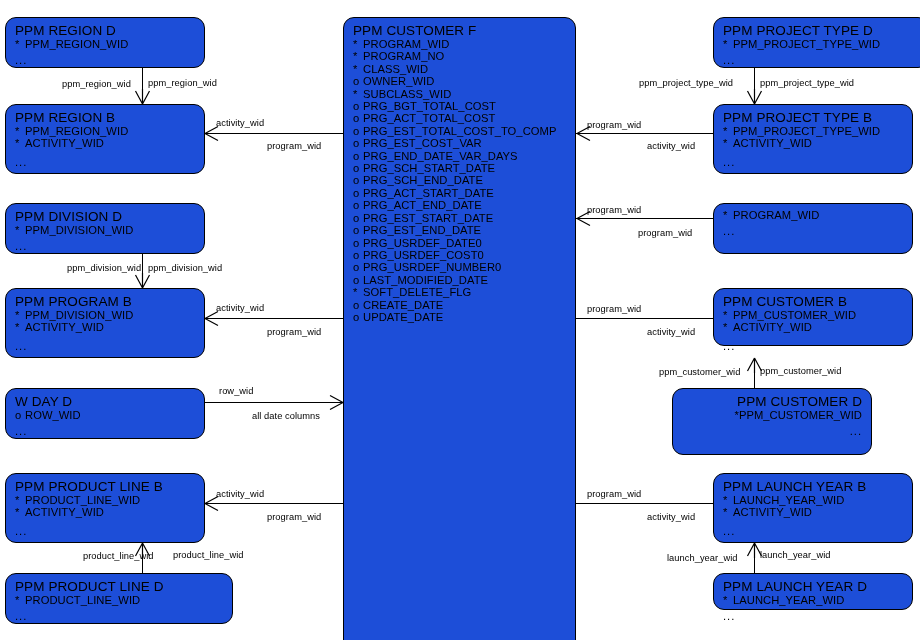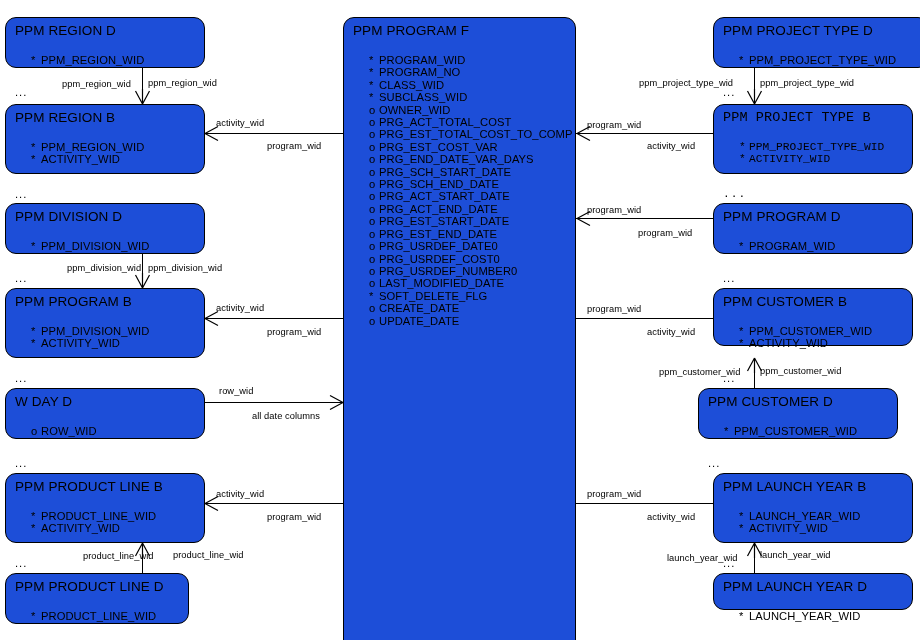--- a/index.html
+++ b/index.html
@@ -19,21 +19,21 @@
     padding:5px 9px 4px 9px;
     z-index:5;
   }
   .ent-title{
     font-size:13.5px;
     color:#000;
     line-height:15px;
     white-space:nowrap;
     letter-spacing:.1px;
   }
-  .attr-list{margin:16px;padding:0;list-style:none;}
+  .attr-list{margin:0;padding:0;list-style:none;}
   .attr{
     font-size:11.2px;
     line-height:12.4px;
     color:#000;
     white-space:nowrap;
     letter-spacing:.05px;
   }
   .attr .mk{display:inline-block;width:10px;}
   .ellipsis{
     font-size:11.2px;
@@ -216,36 +216,37 @@
 
   <div class="entity" style="left:5px;top:473px;width:200px;height:70px;">
     <div class="ent-title">PPM PRODUCT LINE B</div>
     <ul class="attr-list">
       <li class="attr"><span class="mk">*</span><span>PRODUCT_LINE_WID</span></li>
       <li class="attr"><span class="mk">*</span><span>ACTIVITY_WID</span></li>
     </ul>
     <div class="ellipsis">...</div>
   </div>
 
-  <div class="entity" style="left:5px;top:573px;width:184px;height:51px;">
+  <div class="entity" style="left:5px;top:573px;width:228px;height:51px;">
     <div class="ent-title">PPM PRODUCT LINE D</div>
     <ul class="attr-list">
       <li class="attr"><span class="mk">*</span><span>PRODUCT_LINE_WID</span></li>
     </ul>
     <div class="ellipsis tight">...</div>
   </div>
 
   <div class="entity" style="left:343px;top:17px;width:233px;height:640px;border-radius:11px;">
-    <div class="ent-title">PPM PROGRAM F</div>
+    <div class="ent-title">PPM CUSTOMER F</div>
     <ul class="attr-list">
       <li class="attr"><span class="mk">*</span><span>PROGRAM_WID</span></li>
       <li class="attr"><span class="mk">*</span><span>PROGRAM_NO</span></li>
       <li class="attr"><span class="mk">*</span><span>CLASS_WID</span></li>
+      <li class="attr"><span class="mk">o</span><span>OWNER_WID</span></li>
       <li class="attr"><span class="mk">*</span><span>SUBCLASS_WID</span></li>
-      <li class="attr"><span class="mk">o</span><span>OWNER_WID</span></li>
+      <li class="attr"><span class="mk">o</span><span>PRG_BGT_TOTAL_COST</span></li>
       <li class="attr"><span class="mk">o</span><span>PRG_ACT_TOTAL_COST</span></li>
       <li class="attr"><span class="mk">o</span><span>PRG_EST_TOTAL_COST_TO_COMP</span></li>
       <li class="attr"><span class="mk">o</span><span>PRG_EST_COST_VAR</span></li>
       <li class="attr"><span class="mk">o</span><span>PRG_END_DATE_VAR_DAYS</span></li>
       <li class="attr"><span class="mk">o</span><span>PRG_SCH_START_DATE</span></li>
       <li class="attr"><span class="mk">o</span><span>PRG_SCH_END_DATE</span></li>
       <li class="attr"><span class="mk">o</span><span>PRG_ACT_START_DATE</span></li>
       <li class="attr"><span class="mk">o</span><span>PRG_ACT_END_DATE</span></li>
       <li class="attr"><span class="mk">o</span><span>PRG_EST_START_DATE</span></li>
       <li class="attr"><span class="mk">o</span><span>PRG_EST_END_DATE</span></li>
@@ -260,47 +261,46 @@
   </div>
 
   <div class="entity" style="left:713px;top:17px;width:216px;height:51px;">
     <div class="ent-title">PPM PROJECT TYPE D</div>
     <ul class="attr-list">
       <li class="attr"><span class="mk">*</span><span>PPM_PROJECT_TYPE_WID</span></li>
     </ul>
     <div class="ellipsis tight">...</div>
   </div>
 
-  <div class="entity" style="left:713px;top:104px;width:200px;height:70px;font-family:Liberation Mono, monospace;">
+  <div class="entity" style="left:713px;top:104px;width:200px;height:70px;">
     <div class="ent-title">PPM PROJECT TYPE B</div>
     <ul class="attr-list">
       <li class="attr"><span class="mk">*</span><span>PPM_PROJECT_TYPE_WID</span></li>
       <li class="attr"><span class="mk">*</span><span>ACTIVITY_WID</span></li>
     </ul>
     <div class="ellipsis">...</div>
   </div>
 
   <div class="entity" style="left:713px;top:203px;width:200px;height:51px;">
-    <div class="ent-title">PPM PROGRAM D</div>
     <ul class="attr-list">
       <li class="attr"><span class="mk">*</span><span>PROGRAM_WID</span></li>
     </ul>
     <div class="ellipsis tight">...</div>
   </div>
 
   <div class="entity" style="left:713px;top:288px;width:200px;height:58px;">
     <div class="ent-title">PPM CUSTOMER B</div>
     <ul class="attr-list">
       <li class="attr"><span class="mk">*</span><span>PPM_CUSTOMER_WID</span></li>
       <li class="attr"><span class="mk">*</span><span>ACTIVITY_WID</span></li>
     </ul>
     <div class="ellipsis">...</div>
   </div>
 
-  <div class="entity" style="left:698px;top:388px;width:200px;height:51px;">
+  <div class="entity" style="left:672px;top:388px;width:200px;height:67px;text-align:right;">
     <div class="ent-title">PPM CUSTOMER D</div>
     <ul class="attr-list">
       <li class="attr"><span class="mk">*</span><span>PPM_CUSTOMER_WID</span></li>
     </ul>
     <div class="ellipsis tight">...</div>
   </div>
 
   <div class="entity" style="left:713px;top:473px;width:200px;height:70px;">
     <div class="ent-title">PPM LAUNCH YEAR B</div>
     <ul class="attr-list">

